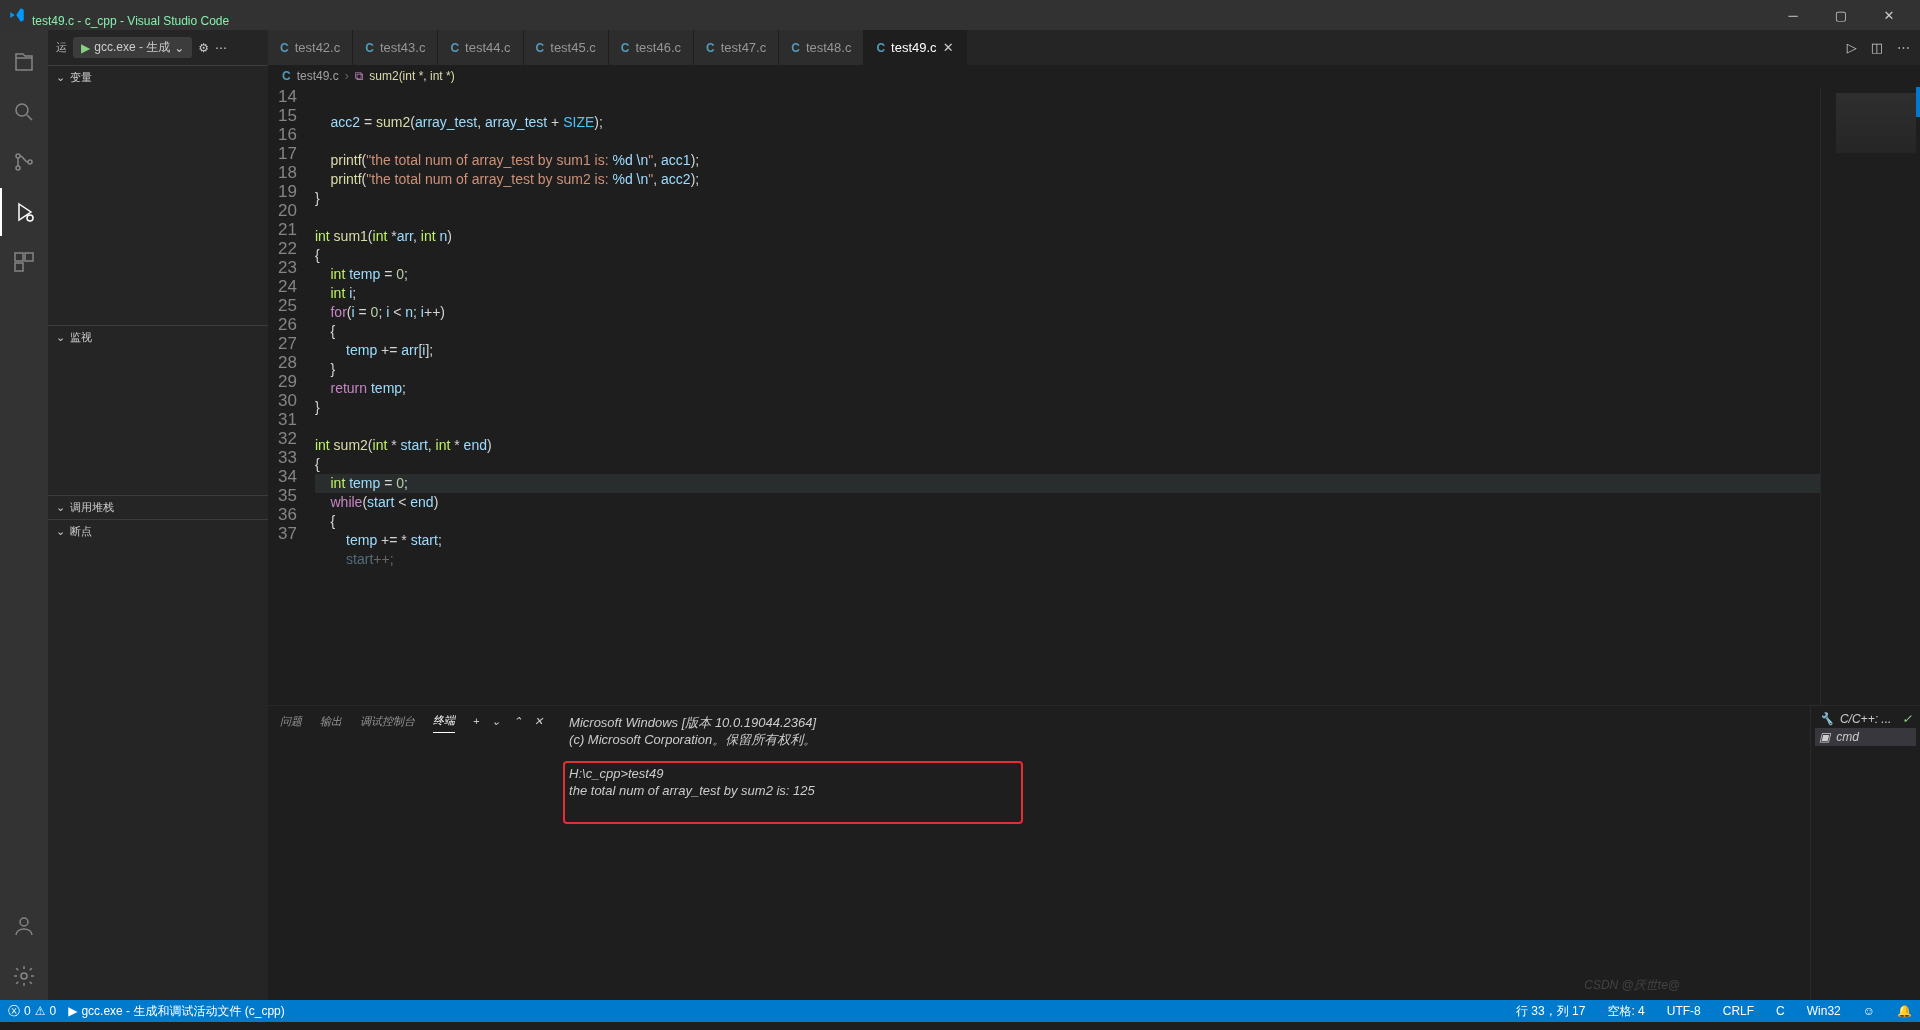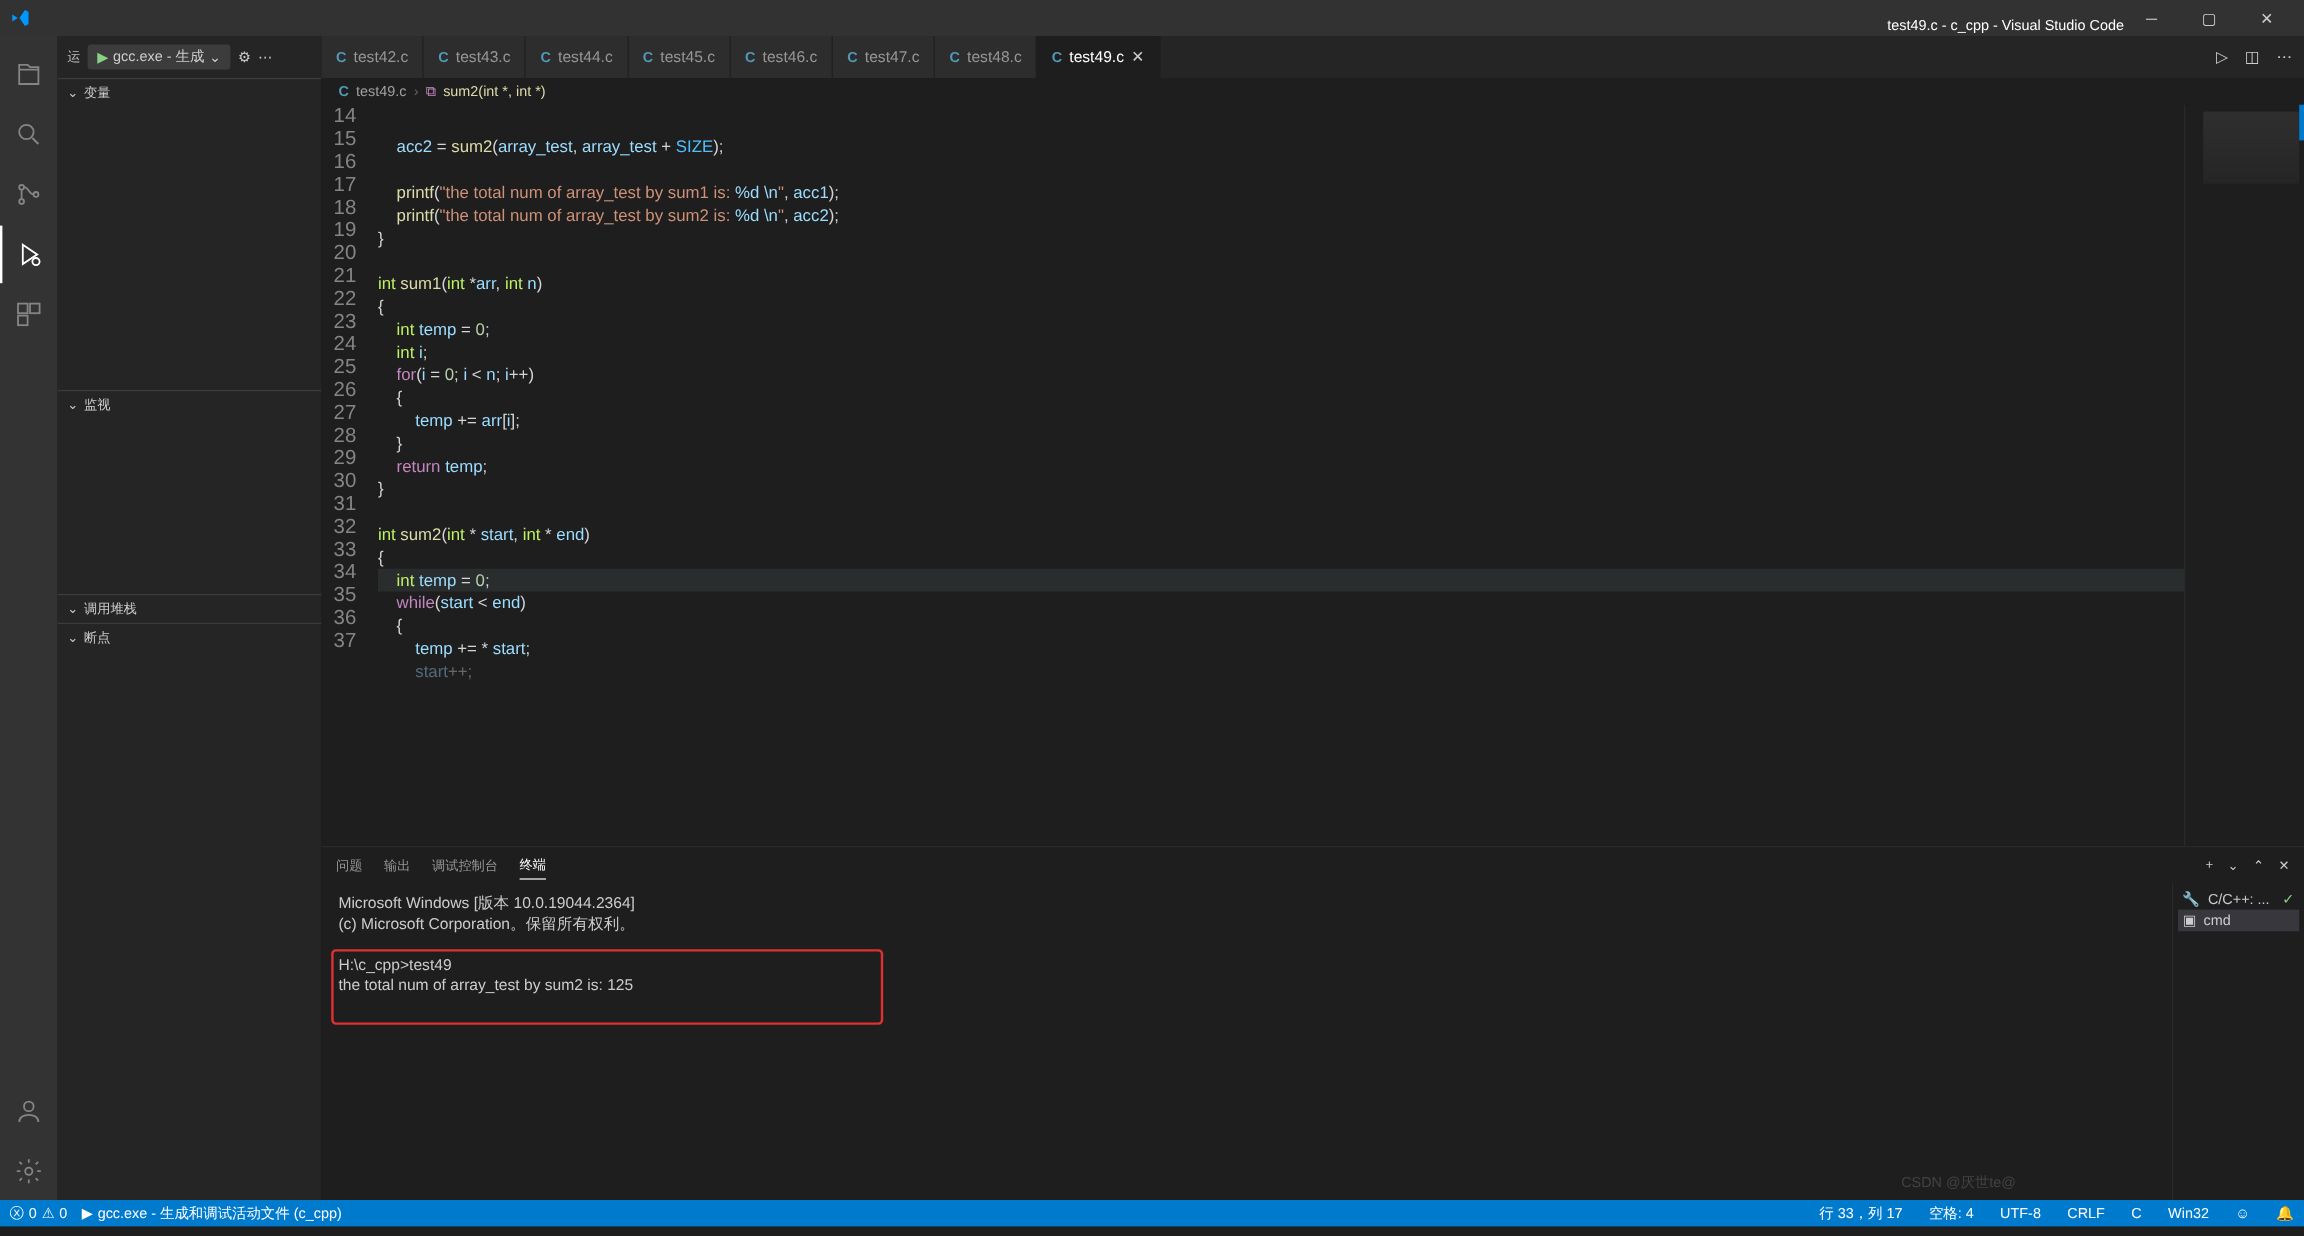--- a/index.html
+++ b/index.html
@@ -1,21 +1,21 @@
 <!DOCTYPE html>
 <html><head>
 <meta charset="utf-8">
 <style>
 * { margin:0; padding:0; box-sizing:border-box; font-family:"Segoe UI","Microsoft YaHei",sans-serif; }
 body { background:#1e1e1e; color:#ccc; width:1920px; height:1030px; overflow:hidden; font-size:13px; }
 .titlebar { height:30px; background:#323233; display:flex; align-items:center; padding:0 8px; }
 .titlebar .logo { width:18px; height:18px; margin-right:6px; }
 .menu { display:flex; gap:2px; }
 .menu-item { padding:4px 8px; color:#ccc; cursor:pointer; }
-.titlecenter { flex:1; text-align:right; color:#ffffff; font-size:12px;margin-top:11px; }
+.titlecenter { flex:1; text-align:left; color:#86efac; font-size:12px;margin-top:11px; }
 .win-controls { display:flex; gap:2px; }
 .win-btn { width:46px; height:30px; display:flex; align-items:center; justify-content:center; color:#ccc; cursor:pointer; }
 .body-row { display:flex; height:970px; }
 .activity { width:48px; background:#333333; display:flex; flex-direction:column; align-items:center; padding-top:8px; gap:2px; }
 .act-item { width:48px; height:48px; display:flex; align-items:center; justify-content:center; color:#858585; cursor:pointer; }
 .act-item.active { color:#fff; border-left:2px solid #fff; }
 .act-spacer { flex:1; }
 .sidebar { width:220px; background:#252526; display:flex; flex-direction:column; color:#ccc; font-size:12px; }
 .sb-header { height:35px; display:flex; align-items:center; padding:0 8px; gap:6px; }
 .sb-run { display:flex; align-items:center; gap:4px; background:#3c3c3c; padding:2px 8px; border-radius:3px; cursor:pointer; }
@@ -46,21 +46,21 @@
 .code .str { color:#ce9178; }
 .code .spec { color:#9cdcfe; }
 .code .num { color:#b5cea8; }
 .code .id { color:#9cdcfe; }
 .code .cn { color:#4fc1ff; }
 .code .ctrl { color:#c586c0; }
 .highlight-line { background:#2a2d2e; }
 .minimap { width:100px; background:#1e1e1e; border-left:1px solid #2a2a2a; position:relative; }
 .mm-blob { position:absolute; top:6px; right:4px; width:80px; height:60px; background:linear-gradient(#3a3a3a,#2a2a2a); opacity:.6; }
 .mm-scroll { position:absolute; right:0; top:0; width:4px; height:30px; background:#007acc; }
-.panel { height:295px; background:#1e1e1e; border-top:1px solid #2a2a2a; display:flex; flex-direction:column; }
+.panel { height:295px; background:#1e1e1e; border-top:1px solid #2a2a2a; display:flex; flex-direction:row;font-style:italic; }
 .panel-tabs { height:30px; display:flex; align-items:center; padding:0 12px; gap:18px; font-size:11px; color:#969696; }
 .ptab { padding:4px 0; cursor:pointer; }
 .ptab.active { color:#fff; border-bottom:1px solid #fff; }
 .panel-actions { margin-left:auto; display:flex; gap:12px; color:#ccc; }
 .terminal { flex:1; padding:8px 14px; font-family:Consolas,monospace; font-size:13px; line-height:17px; color:#ccc; position:relative; }
 .highlight-box { border:2px solid #e03030; border-radius:4px; position:absolute; }
 .term-side { width:110px; background:#1e1e1e; border-left:1px solid #2a2a2a; font-size:12px; padding:4px; }
 .term-side-row { display:flex; align-items:center; gap:6px; padding:2px 4px; color:#ccc; cursor:pointer; }
 .term-side-row.active { background:#37373d; }
 .panel-body { display:flex; flex:1; min-height:0; }

